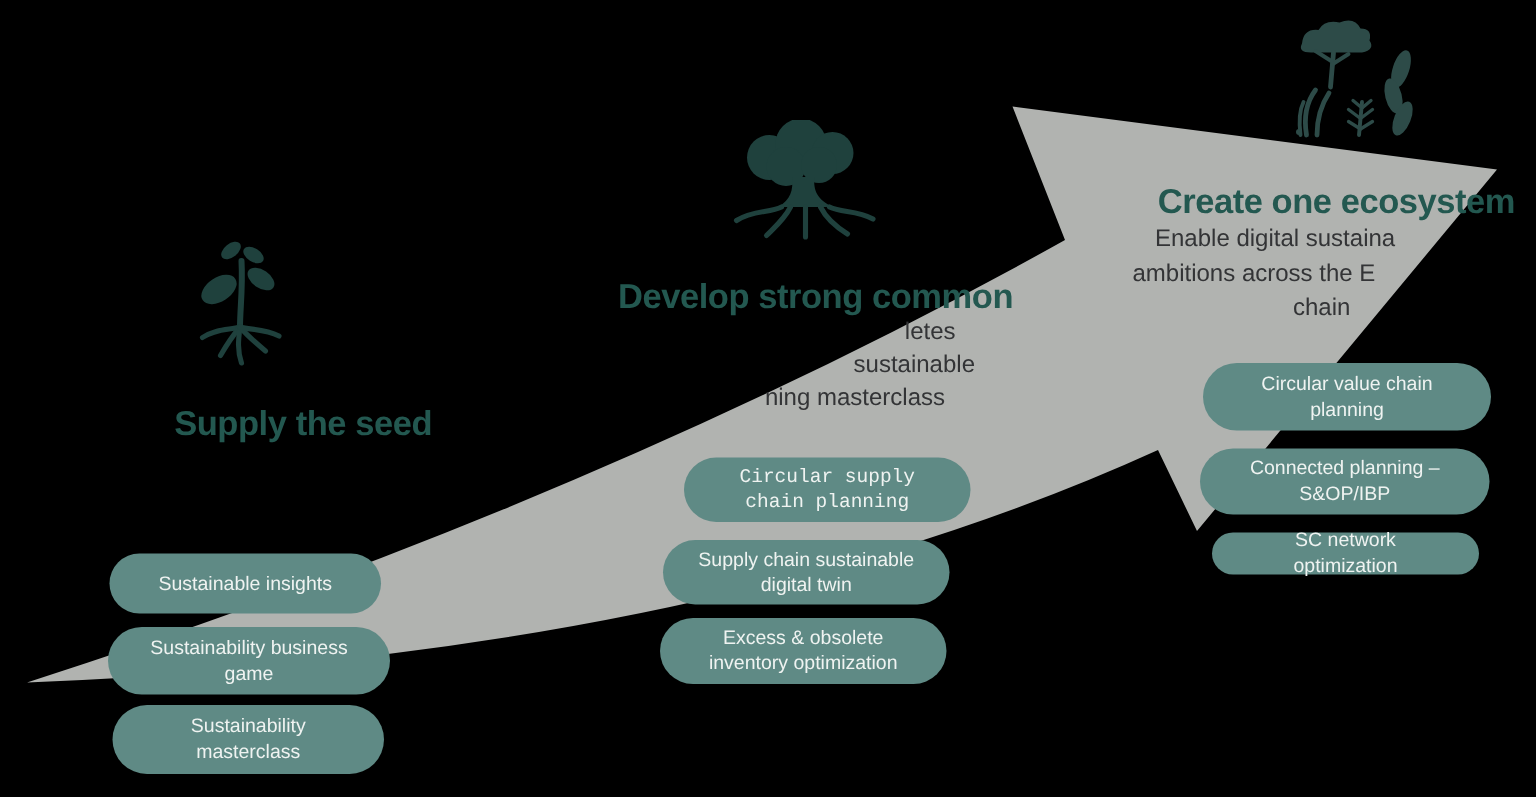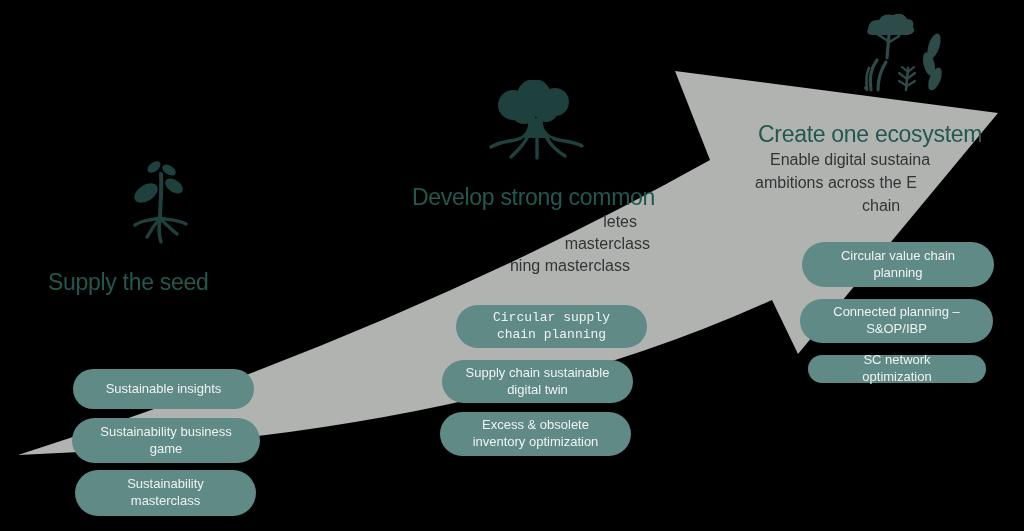--- a/index.html
+++ b/index.html
@@ -3,22 +3,22 @@
 <meta charset="utf-8">
 <style>
   html,body { margin:0; padding:0; background:#000; }
   #canvas {
     position:relative; width:1024px; height:531px; background:#000;
     overflow:hidden; font-family:"Liberation Sans", sans-serif;
   }
   svg.layer { position:absolute; left:0; top:0; z-index:1; }
   .icon { position:absolute; z-index:2; }
   .title {
-    position:absolute; z-index:3; color:#235850; font-weight:normal;
-    font-size:23px; letter-spacing:-0.3px; text-align:left; white-space:nowrap;
+    position:absolute; z-index:3; color:#235850; font-weight:bold;
+    font-size:23px; letter-spacing:-0.3px; text-align:right; white-space:nowrap;
   }
   .frag {
     position:absolute; z-index:2; color:#333436; font-size:16px;
     white-space:nowrap; line-height:1;
   }
   .frag.right { text-align:right; }
   .pill {
     position:absolute; z-index:3; background:#5f8a85; color:#eff3f1;
     border-radius:26px; display:flex; align-items:center; justify-content:center;
     text-align:center; font-size:13px; line-height:1.3; padding:2px 8px;
@@ -87,21 +87,21 @@
       <path d="M47,62 L53,57" fill="none" stroke-width="2.2" stroke-linecap="round"></path>
       <circle cx="5" cy="78" r="2" stroke="none"></circle>
     </g>
   </svg>
 
   <div class="title" style="left:48px; top:269px; width:240px;">Supply the seed</div>
   <div class="title" style="left:412px; top:184px; width:246px;">Develop strong common</div>
   <div class="title" style="left:758px; top:121px; width:252px;">Create one ecosystem</div>
 
   <div class="frag right" style="right:387px; top:214px;">letes</div>
-  <div class="frag right" style="right:374px; top:236px;">masterclass</div>
+  <div class="frag right" style="right:374px; top:236px;">sustainable</div>
   <div class="frag right" style="right:394px; top:258px;">ning masterclass</div>
 
   <div class="frag" style="left:770px; top:152px;">Enable digital sustaina</div>
   <div class="frag" style="left:755px; top:175px;">ambitions across the E</div>
   <div class="frag" style="left:862px; top:198px;">chain</div>
 
   <div class="pill" style="left:73px; top:369px; width:181px; height:40px;">
     <span>Sustainable insights</span>
   </div>
   <div class="pill" style="left:75px; top:470px; width:181px; height:46px;">

